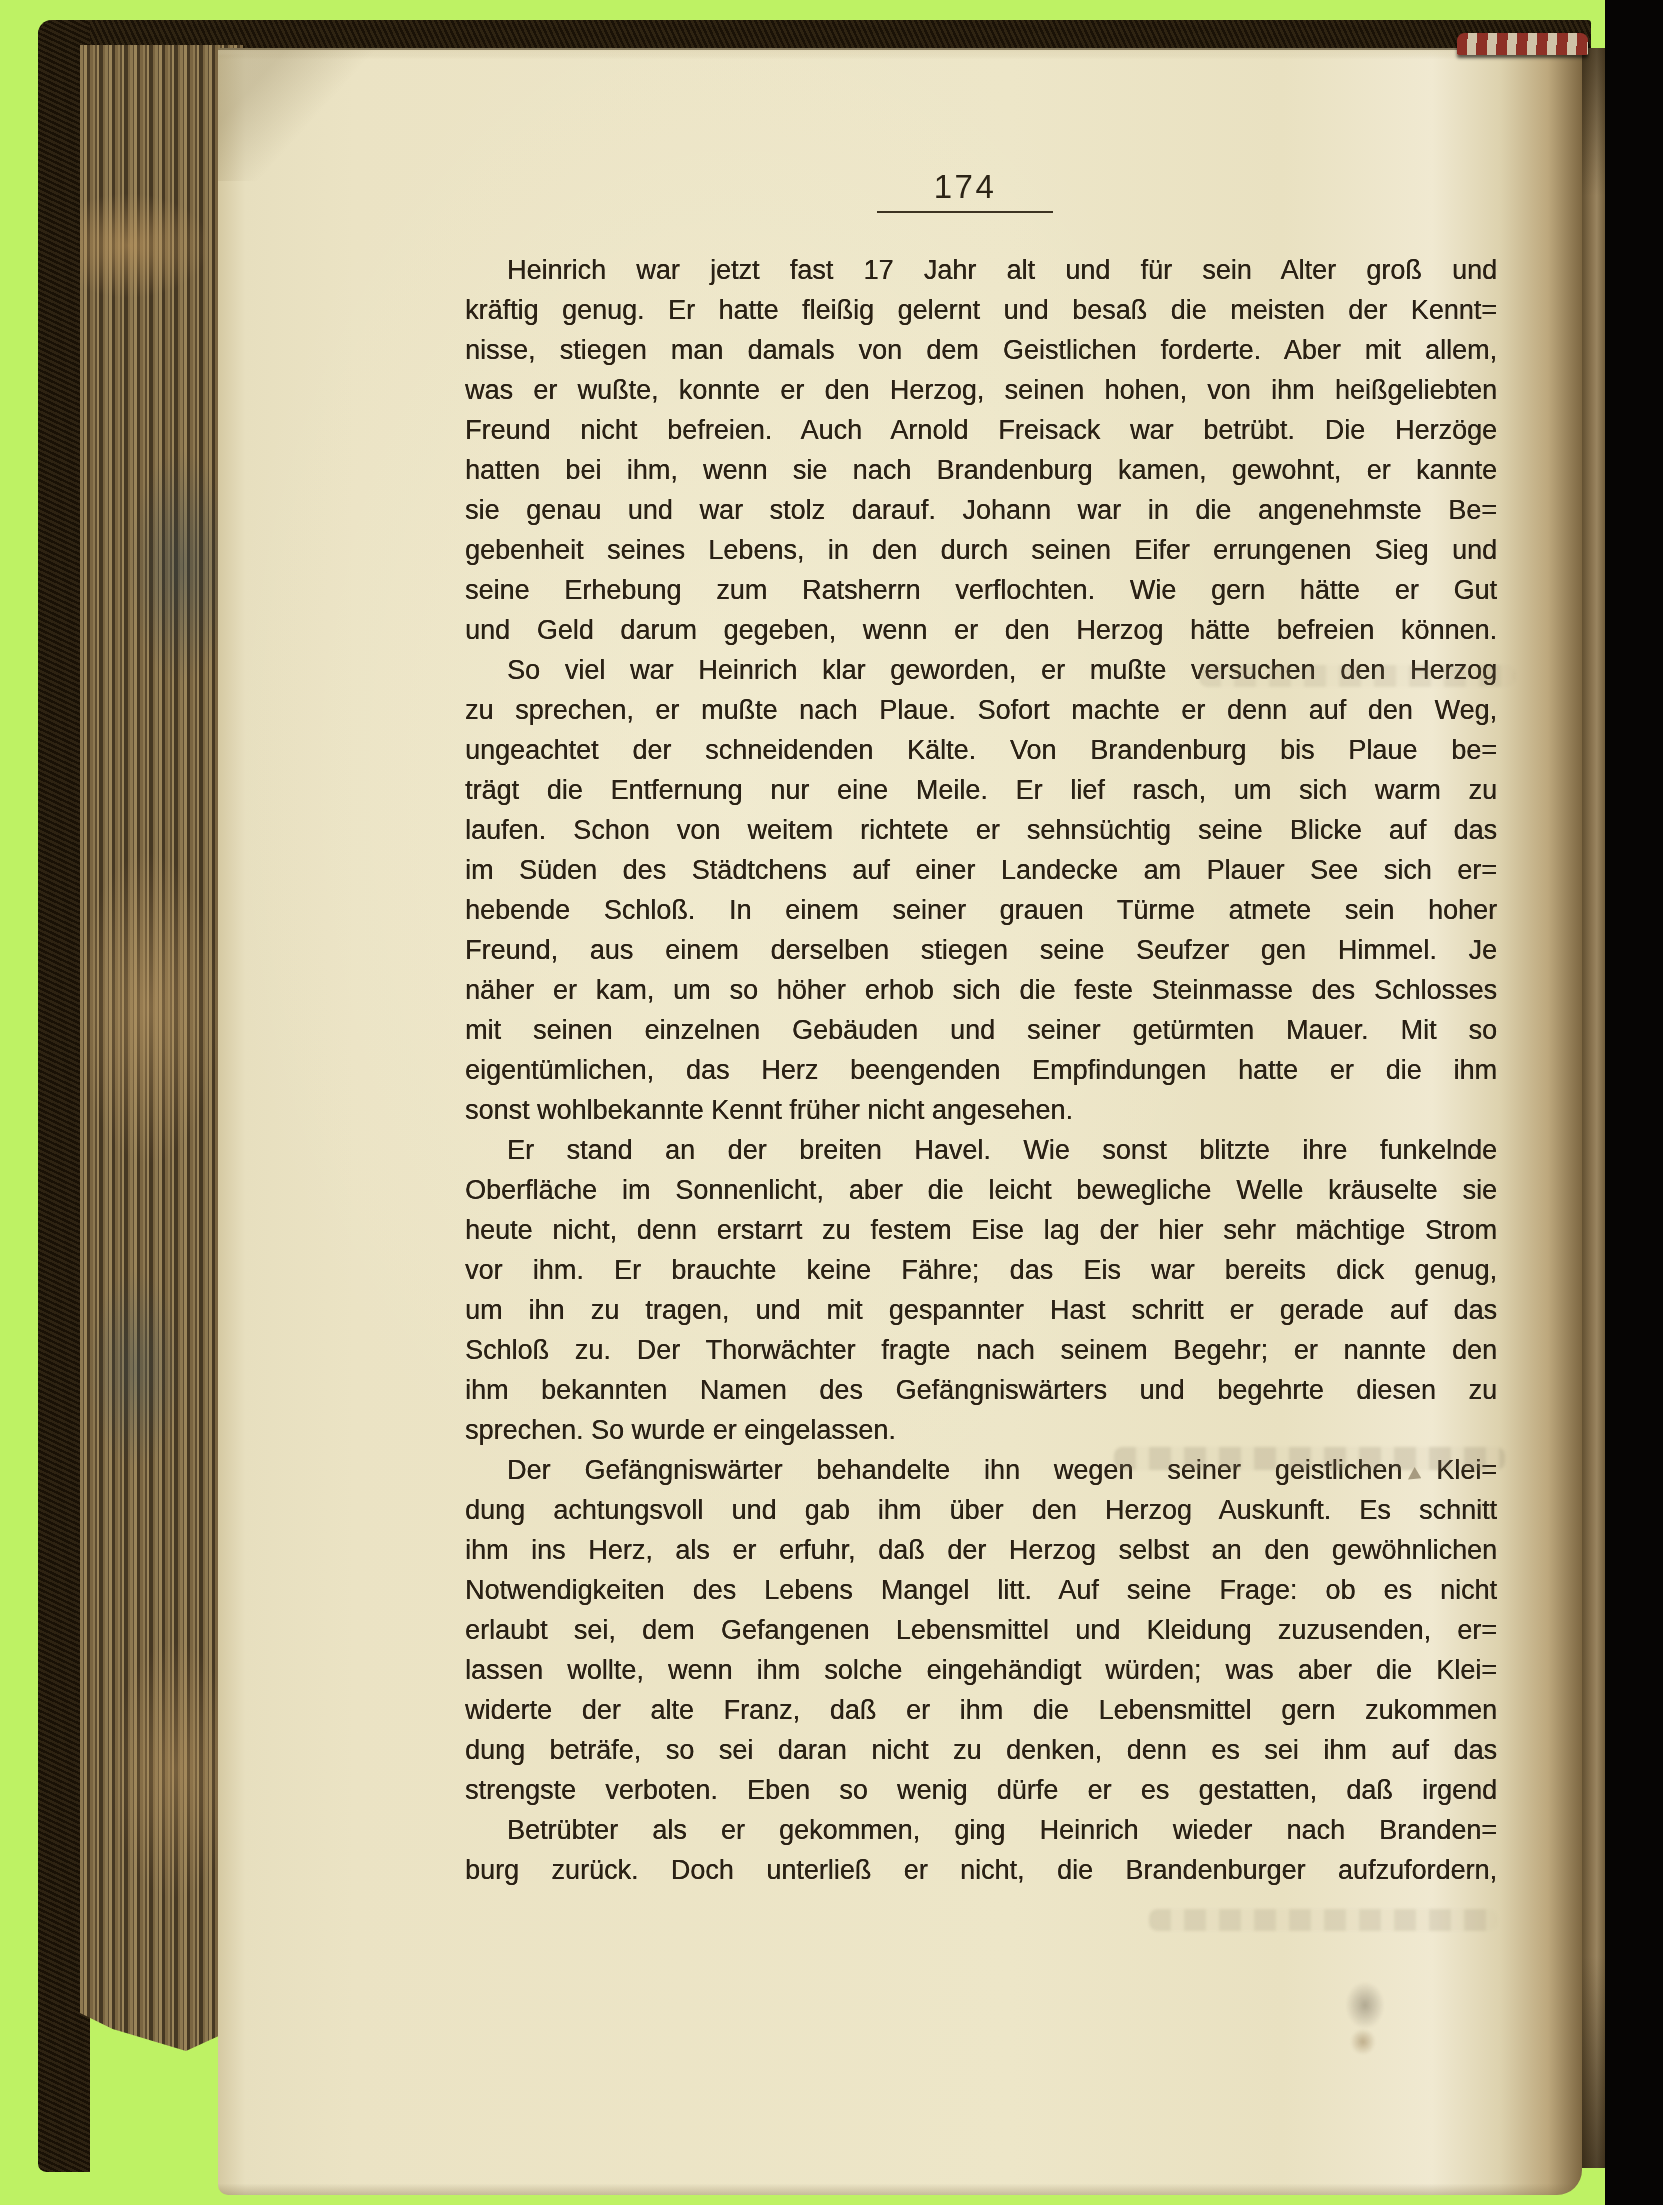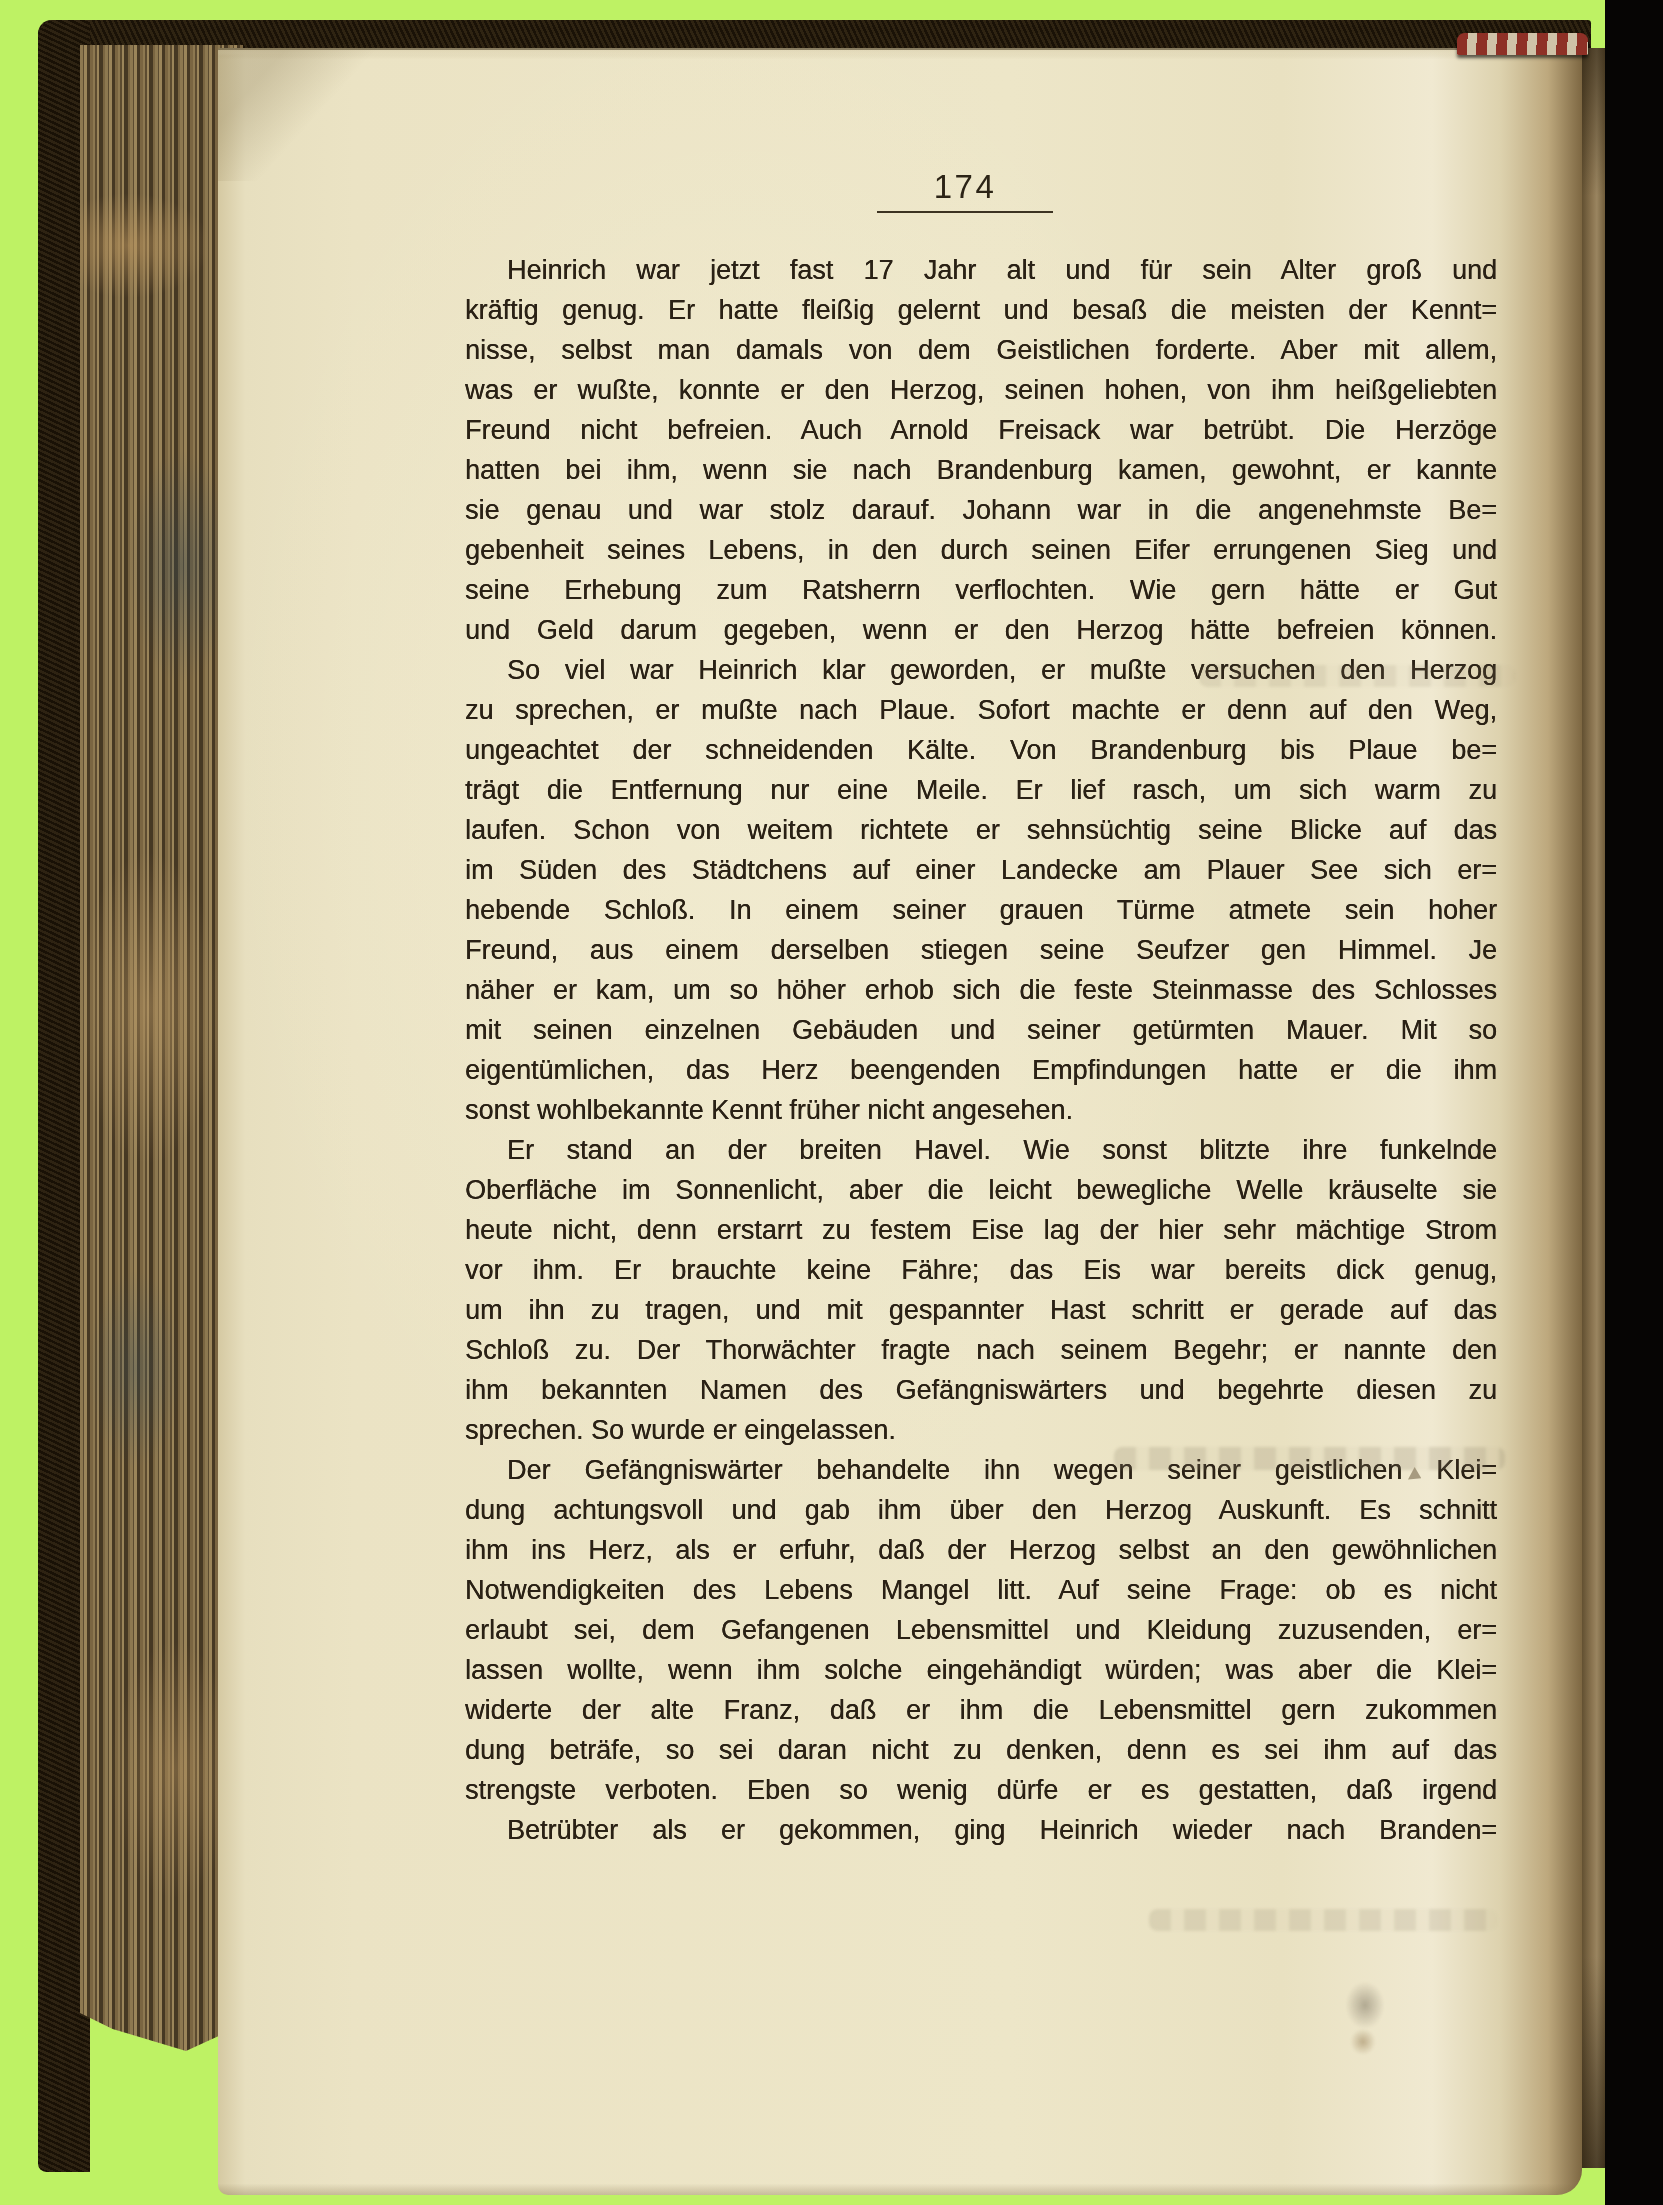--- a/index.html
+++ b/index.html
@@ -96,21 +96,21 @@
     <div class="corner-fold"></div>
 
     <div class="folio-wrap">
       <div class="folio">174</div>
       <div class="folio-rule"></div>
     </div>
 
     <div class="text-block">
       <div class="ln j f">Heinrich war jetzt fast 17 Jahr alt und für sein Alter groß und</div>
       <div class="ln j">kräftig genug. Er hatte fleißig gelernt und besaß die meisten der Kennt=</div>
-      <div class="ln j">nisse, selbst man damals von dem Geistlichen forderte. Aber mit allem,</div>
+      <div class="ln j">nisse, stiegen man damals von dem Geistlichen forderte. Aber mit allem,</div>
       <div class="ln j">was er wußte, konnte er den Herzog, seinen hohen, von ihm heißgeliebten</div>
       <div class="ln j">Freund nicht befreien. Auch Arnold Freisack war betrübt. Die Herzöge</div>
       <div class="ln j">hatten bei ihm, wenn sie nach Brandenburg kamen, gewohnt, er kannte</div>
       <div class="ln j">sie genau und war stolz darauf. Johann war in die angenehmste Be=</div>
       <div class="ln j">gebenheit seines Lebens, in den durch seinen Eifer errungenen Sieg und</div>
       <div class="ln j">seine Erhebung zum Ratsherrn verflochten. Wie gern hätte er Gut</div>
       <div class="ln j">und Geld darum gegeben, wenn er den Herzog hätte befreien können.</div>
 
       <div class="ln j f">So viel war Heinrich klar geworden, er mußte versuchen den Herzog</div>
       <div class="ln j">zu sprechen, er mußte nach Plaue. Sofort machte er denn auf den Weg,</div>
@@ -138,20 +138,21 @@
       <div class="ln j">dung achtungsvoll und gab ihm über den Herzog Auskunft. Es schnitt</div>
       <div class="ln j">ihm ins Herz, als er erfuhr, daß der Herzog selbst an den gewöhnlichen</div>
       <div class="ln j">Notwendigkeiten des Lebens Mangel litt. Auf seine Frage: ob es nicht</div>
       <div class="ln j">erlaubt sei, dem Gefangenen Lebensmittel und Kleidung zuzusenden, er=</div>
       <div class="ln j">lassen wollte, wenn ihm solche eingehändigt würden; was aber die Klei=</div>
       <div class="ln j">widerte der alte Franz, daß er ihm die Lebensmittel gern zukommen</div>
       <div class="ln j">dung beträfe, so sei daran nicht zu denken, denn es sei ihm auf das</div>
       <div class="ln j">strengste verboten. Eben so wenig dürfe er es gestatten, daß irgend</div>
 
       <div class="ln j f">Betrübter als er gekommen, ging Heinrich wieder nach Branden=</div>
+      <div class="ln j">burg zurück. Doch unterließ er nicht, die Brandenburger aufzufordern,</div>
     </div>
 
     <div class="smudge sm1"></div>
     <div class="smudge sm2"></div>
     <div class="smudge sm3"></div>
     <div class="speck"></div>
     <div class="stain"></div>
   </div>
 </div>
 

